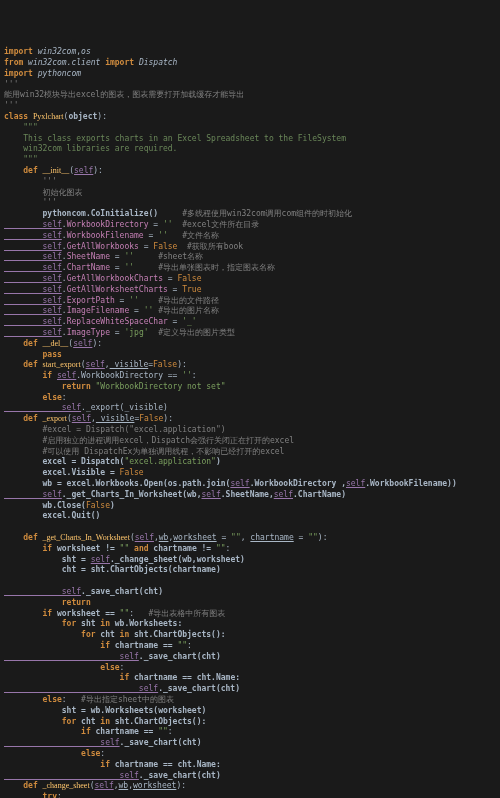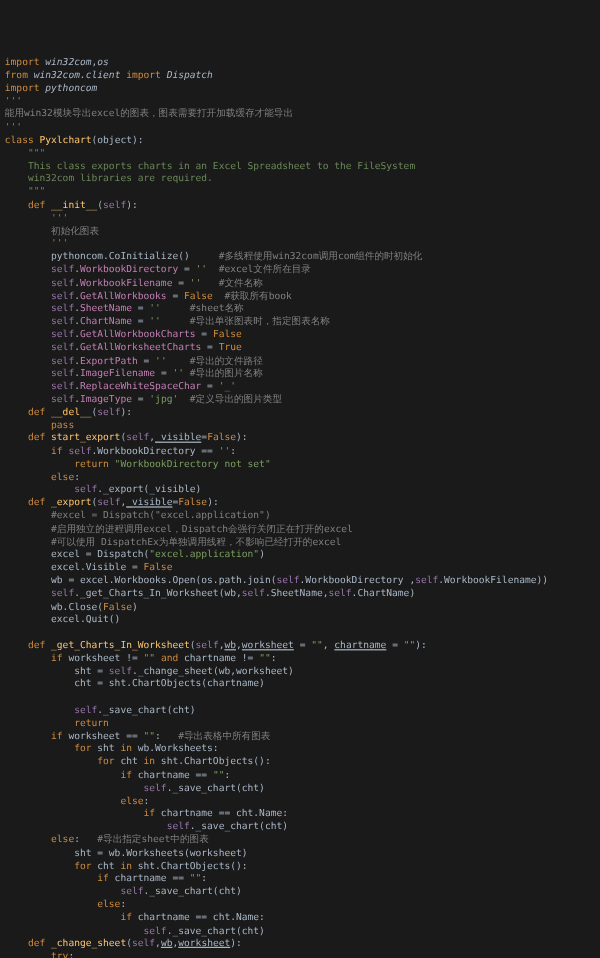--- a/index.html
+++ b/index.html
@@ -7,29 +7,29 @@
     padding: 4px;
     background: #1a1a1a;
     font-family: Consolas, Monaco, monospace;
     font-size: 8px;
     line-height: 1.35;
     color: #bbb;
     width: 500px;
     white-space: pre;
     overflow: hidden;
   }
-  .kw  { color: #cf8b3e; }
+  .kw  { color: #cf8b3e; font-weight: bold; }
   .mod { color: #a9b7c6; font-style: italic; }
-  .fn  { color: #ffc66d; }
-  .self{ color: #9876aa; }
+  .fn  { color: #ffc66d; font-family: Liberation Serif, serif; }
+  .self{ color: #9876aa; text-decoration: underline; }
   .str { color: #7a9e5e; }
   .com { color: #808080; }
   .doc { color: #6a8759; }
   .op  { color: #a9b7c6; }
-  .id  { color: #a9b7c6; }
+  .id  { color: #a9b7c6; font-weight: bold; }
   .pink{ color: #c47fb4; }
   .bool{ color: #cf8b3e; }
   .par { color: #a9b7c6; text-decoration: underline; }
 </style>
 </head>
 <body>
 
 
 
 <div id="code"><div><span class="kw">import </span><span class="mod">win32com</span><span class="op">,</span><span class="mod">os</span></div><div><span class="kw">from </span><span class="mod">win32com.client</span><span class="kw"> import </span><span class="mod">Dispatch</span></div><div><span class="kw">import </span><span class="mod">pythoncom</span></div><div><span class="com">'''</span></div><div><span class="com">能用win32模块导出excel的图表，图表需要打开加载缓存才能导出</span></div><div><span class="com">'''</span></div><div><span class="kw">class </span><span class="fn">Pyxlchart</span><span class="op">(</span><span class="id">object</span><span class="op">):</span></div><div><span class="doc">    """</span></div><div><span class="doc">    This class exports charts in an Excel Spreadsheet to the FileSystem</span></div><div><span class="doc">    win32com libraries are required.</span></div><div><span class="doc">    """</span></div><div><span class="kw">    def </span><span class="fn">__init__</span><span class="op">(</span><span class="self">self</span><span class="op">):</span></div><div><span class="com">        '''</span></div><div><span class="com">        初始化图表</span></div><div><span class="com">        '''</span></div><div><span class="id">        pythoncom.CoInitialize()     </span><span class="com">#多线程使用win32com调用com组件的时初始化</span></div><div><span class="self">        self</span><span class="op">.</span><span class="pink">WorkbookDirectory</span><span class="op"> = </span><span class="str">''</span><span class="com">  #excel文件所在目录</span></div><div><span class="self">        self</span><span class="op">.</span><span class="pink">WorkbookFilename</span><span class="op"> = </span><span class="str">''</span><span class="com">   #文件名称</span></div><div><span class="self">        self</span><span class="op">.</span><span class="pink">GetAllWorkbooks</span><span class="op"> = </span><span class="bool">False</span><span class="com">  #获取所有book</span></div><div><span class="self">        self</span><span class="op">.</span><span class="pink">SheetName</span><span class="op"> = </span><span class="str">''</span><span class="com">     #sheet名称</span></div><div><span class="self">        self</span><span class="op">.</span><span class="pink">ChartName</span><span class="op"> = </span><span class="str">''</span><span class="com">     #导出单张图表时，指定图表名称</span></div><div><span class="self">        self</span><span class="op">.</span><span class="pink">GetAllWorkbookCharts</span><span class="op"> = </span><span class="bool">False</span></div><div><span class="self">        self</span><span class="op">.</span><span class="pink">GetAllWorksheetCharts</span><span class="op"> = </span><span class="bool">True</span></div><div><span class="self">        self</span><span class="op">.</span><span class="pink">ExportPath</span><span class="op"> = </span><span class="str">''</span><span class="com">    #导出的文件路径</span></div><div><span class="self">        self</span><span class="op">.</span><span class="pink">ImageFilename</span><span class="op"> = </span><span class="str">''</span><span class="com"> #导出的图片名称</span></div><div><span class="self">        self</span><span class="op">.</span><span class="pink">ReplaceWhiteSpaceChar</span><span class="op"> = </span><span class="str">'_'</span></div><div><span class="self">        self</span><span class="op">.</span><span class="pink">ImageType</span><span class="op"> = </span><span class="str">'jpg'</span><span class="com">  #定义导出的图片类型</span></div><div><span class="kw">    def </span><span class="fn">__del__</span><span class="op">(</span><span class="self">self</span><span class="op">):</span></div><div><span class="kw">        pass</span></div><div><span class="kw">    def </span><span class="fn">start_export</span><span class="op">(</span><span class="self">self</span><span class="op">,</span><span class="par">_visible</span><span class="op">=</span><span class="bool">False</span><span class="op">):</span></div><div><span class="kw">        if </span><span class="self">self</span><span class="op">.WorkbookDirectory == </span><span class="str">''</span><span class="op">:</span></div><div><span class="kw">            return </span><span class="str">"WorkbookDirectory not set"</span></div><div><span class="kw">        else</span><span class="op">:</span></div><div><span class="self">            self</span><span class="op">._export(_visible)</span></div><div><span class="kw">    def </span><span class="fn">_export</span><span class="op">(</span><span class="self">self</span><span class="op">,</span><span class="par">_visible</span><span class="op">=</span><span class="bool">False</span><span class="op">):</span></div><div><span class="com">        #excel = Dispatch("excel.application")</span></div><div><span class="com">        #启用独立的进程调用excel，Dispatch会强行关闭正在打开的excel</span></div><div><span class="com">        #可以使用 DispatchEx为单独调用线程，不影响已经打开的excel</span></div><div><span class="id">        excel = Dispatch(</span><span class="str">"excel.application"</span><span class="id">)</span></div><div><span class="id">        excel.Visible = </span><span class="bool">False</span></div><div><span class="id">        wb = excel.Workbooks.Open(os.path.join(</span><span class="self">self</span><span class="id">.WorkbookDirectory ,</span><span class="self">self</span><span class="id">.WorkbookFilename))</span></div><div><span class="self">        self</span><span class="id">._get_Charts_In_Worksheet(wb,</span><span class="self">self</span><span class="id">.SheetName,</span><span class="self">self</span><span class="id">.ChartName)</span></div><div><span class="id">        wb.Close(</span><span class="bool">False</span><span class="id">)</span></div><div><span class="id">        excel.Quit()</span></div><div>&nbsp;</div><div><span class="kw">    def </span><span class="fn">_get_Charts_In_Worksheet</span><span class="op">(</span><span class="self">self</span><span class="op">,</span><span class="par">wb</span><span class="op">,</span><span class="par">worksheet</span><span class="op"> = </span><span class="str">""</span><span class="op">, </span><span class="par">chartname</span><span class="op"> = </span><span class="str">""</span><span class="op">):</span></div><div><span class="kw">        if </span><span class="id">worksheet != </span><span class="str">""</span><span class="kw"> and </span><span class="id">chartname != </span><span class="str">""</span><span class="op">:</span></div><div><span class="id">            sht = </span><span class="self">self</span><span class="id">._change_sheet(wb,worksheet)</span></div><div><span class="id">            cht = sht.ChartObjects(chartname)</span></div><div>&nbsp;</div><div><span class="self">            self</span><span class="id">._save_chart(cht)</span></div><div><span class="kw">            return</span></div><div><span class="kw">        if </span><span class="id">worksheet == </span><span class="str">""</span><span class="op">:   </span><span class="com">#导出表格中所有图表</span></div><div><span class="kw">            for </span><span class="id">sht </span><span class="kw">in </span><span class="id">wb.Worksheets:</span></div><div><span class="kw">                for </span><span class="id">cht </span><span class="kw">in </span><span class="id">sht.ChartObjects():</span></div><div><span class="kw">                    if </span><span class="id">chartname == </span><span class="str">""</span><span class="op">:</span></div><div><span class="self">                        self</span><span class="id">._save_chart(cht)</span></div><div><span class="kw">                    else</span><span class="op">:</span></div><div><span class="kw">                        if </span><span class="id">chartname == cht.Name:</span></div><div><span class="self">                            self</span><span class="id">._save_chart(cht)</span></div><div><span class="kw">        else</span><span class="op">:   </span><span class="com">#导出指定sheet中的图表</span></div><div><span class="id">            sht = wb.Worksheets(worksheet)</span></div><div><span class="kw">            for </span><span class="id">cht </span><span class="kw">in </span><span class="id">sht.ChartObjects():</span></div><div><span class="kw">                if </span><span class="id">chartname == </span><span class="str">""</span><span class="op">:</span></div><div><span class="self">                    self</span><span class="id">._save_chart(cht)</span></div><div><span class="kw">                else</span><span class="op">:</span></div><div><span class="kw">                    if </span><span class="id">chartname == cht.Name:</span></div><div><span class="self">                        self</span><span class="id">._save_chart(cht)</span></div><div><span class="kw">    def </span><span class="fn">_change_sheet</span><span class="op">(</span><span class="self">self</span><span class="op">,</span><span class="par">wb</span><span class="op">,</span><span class="par">worksheet</span><span class="op">):</span></div><div><span class="kw">        try</span><span class="op">:</span></div></div>

